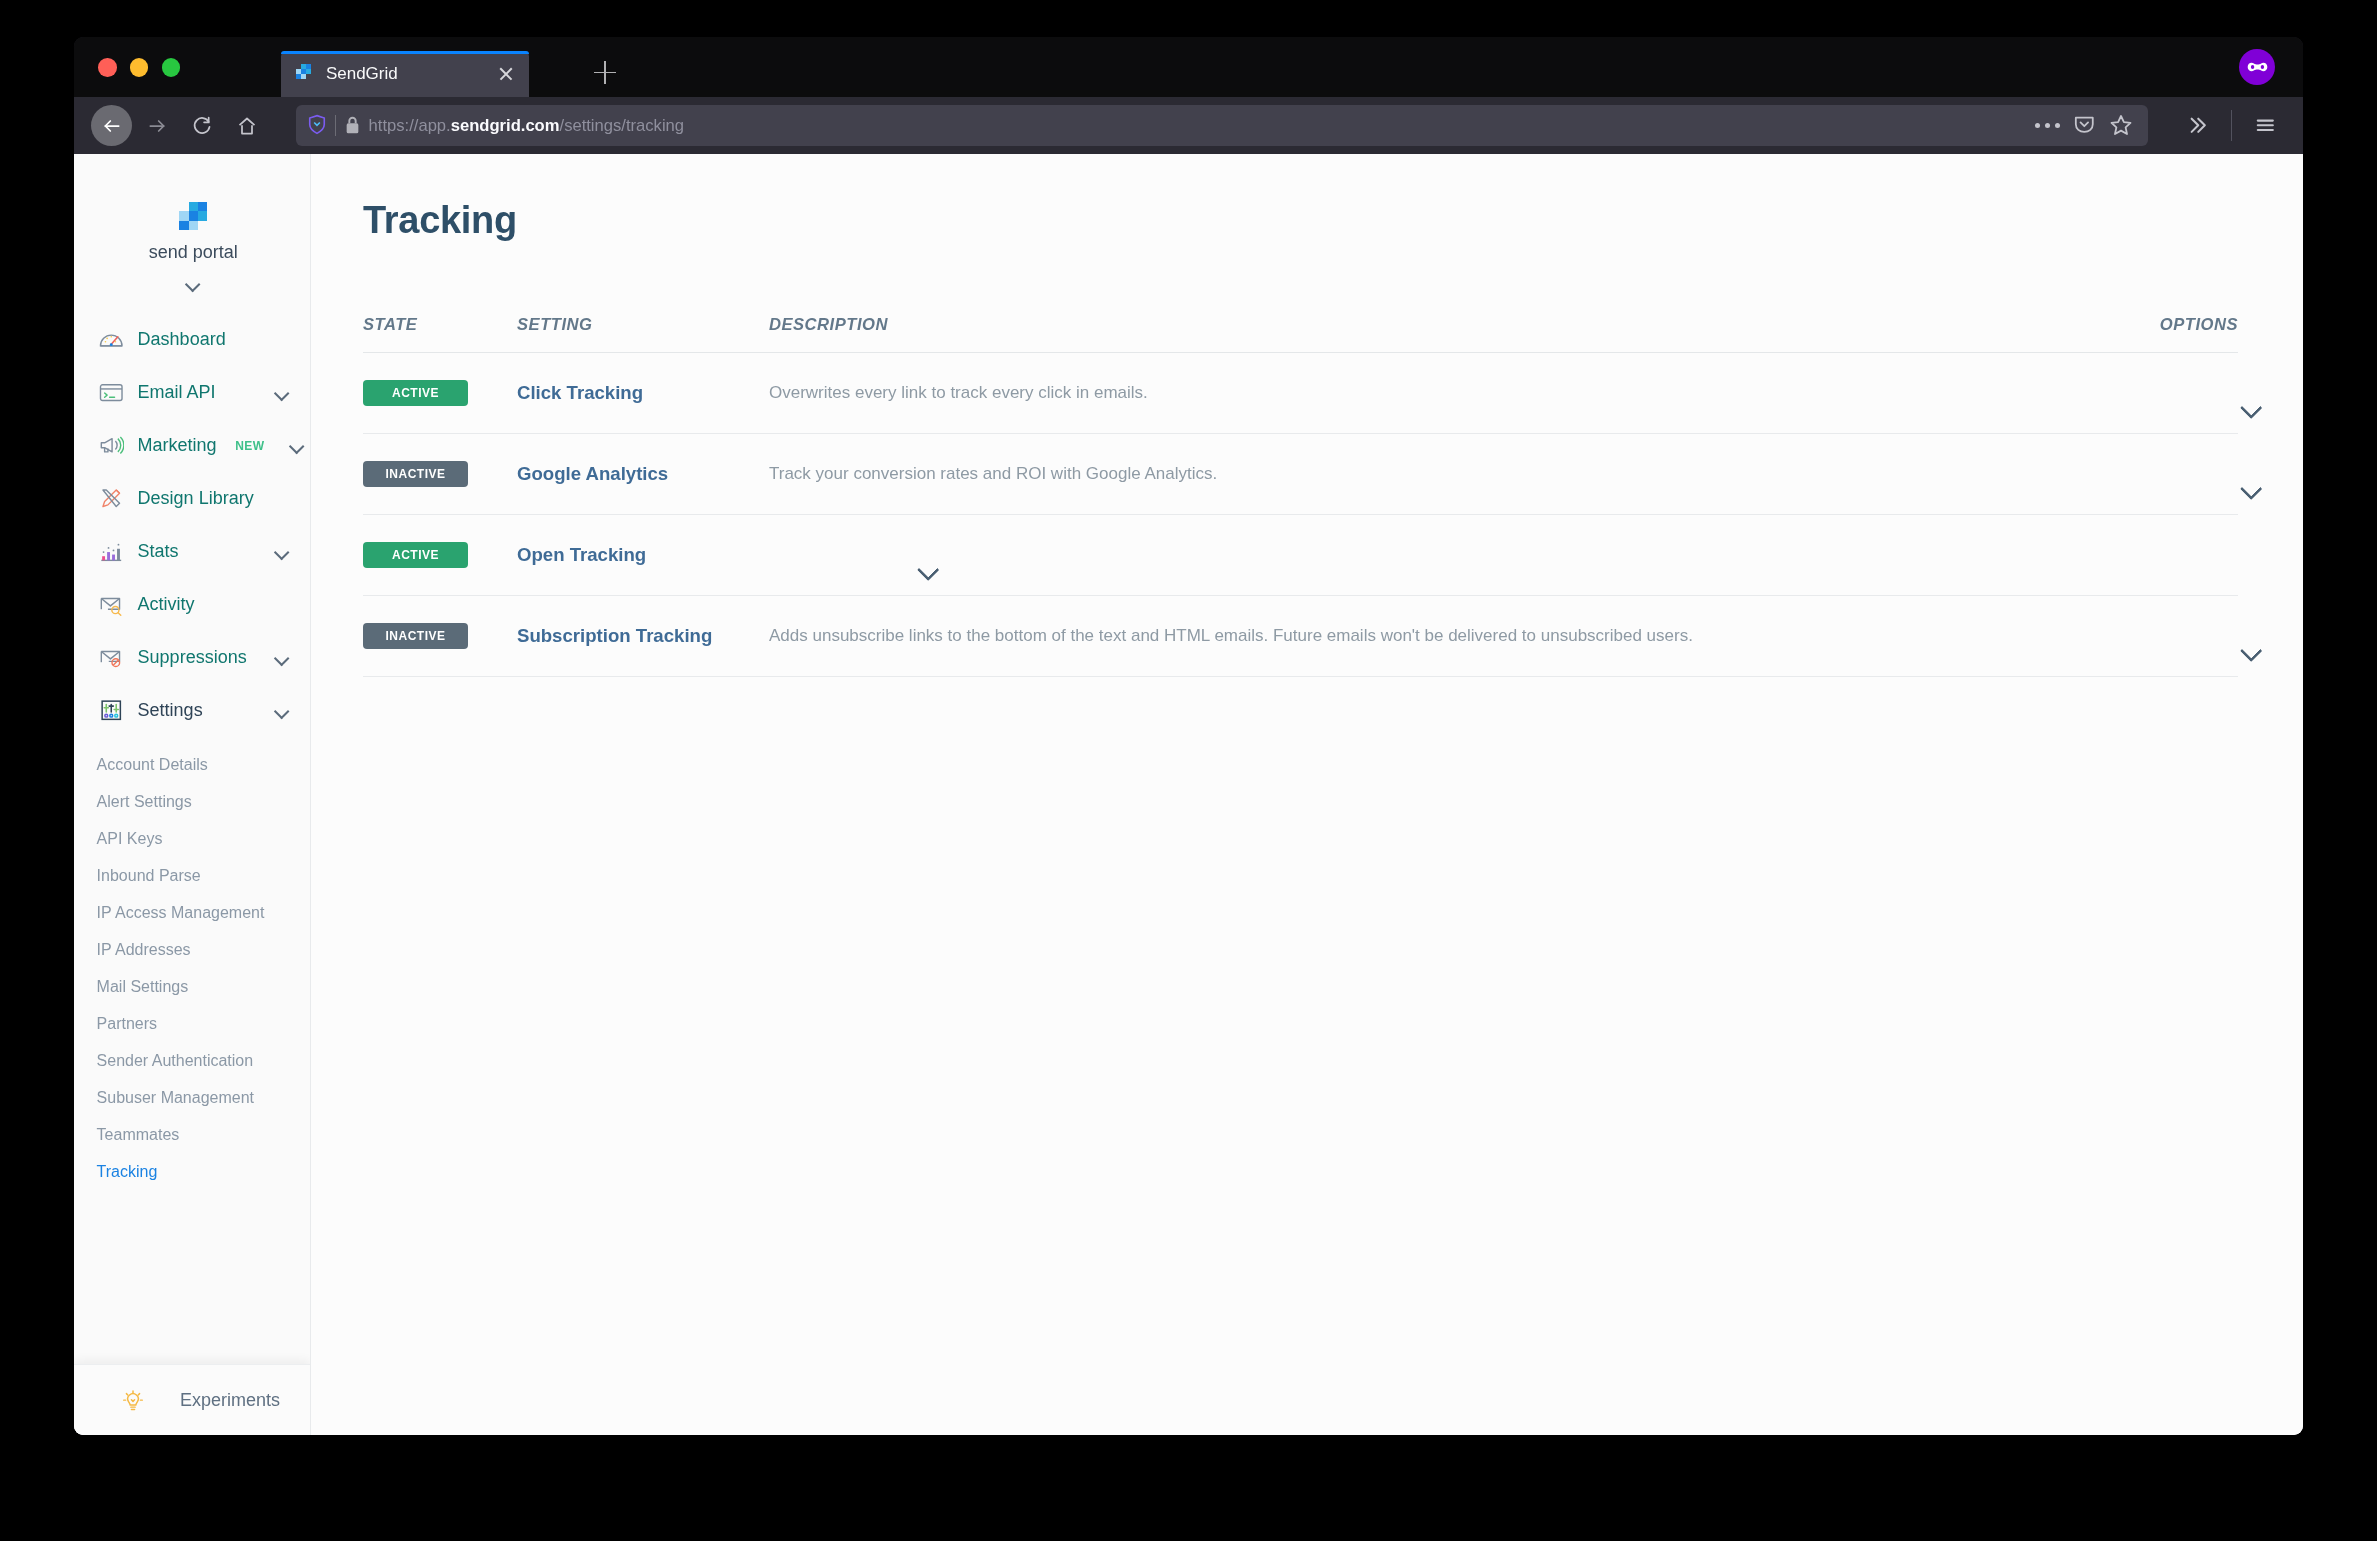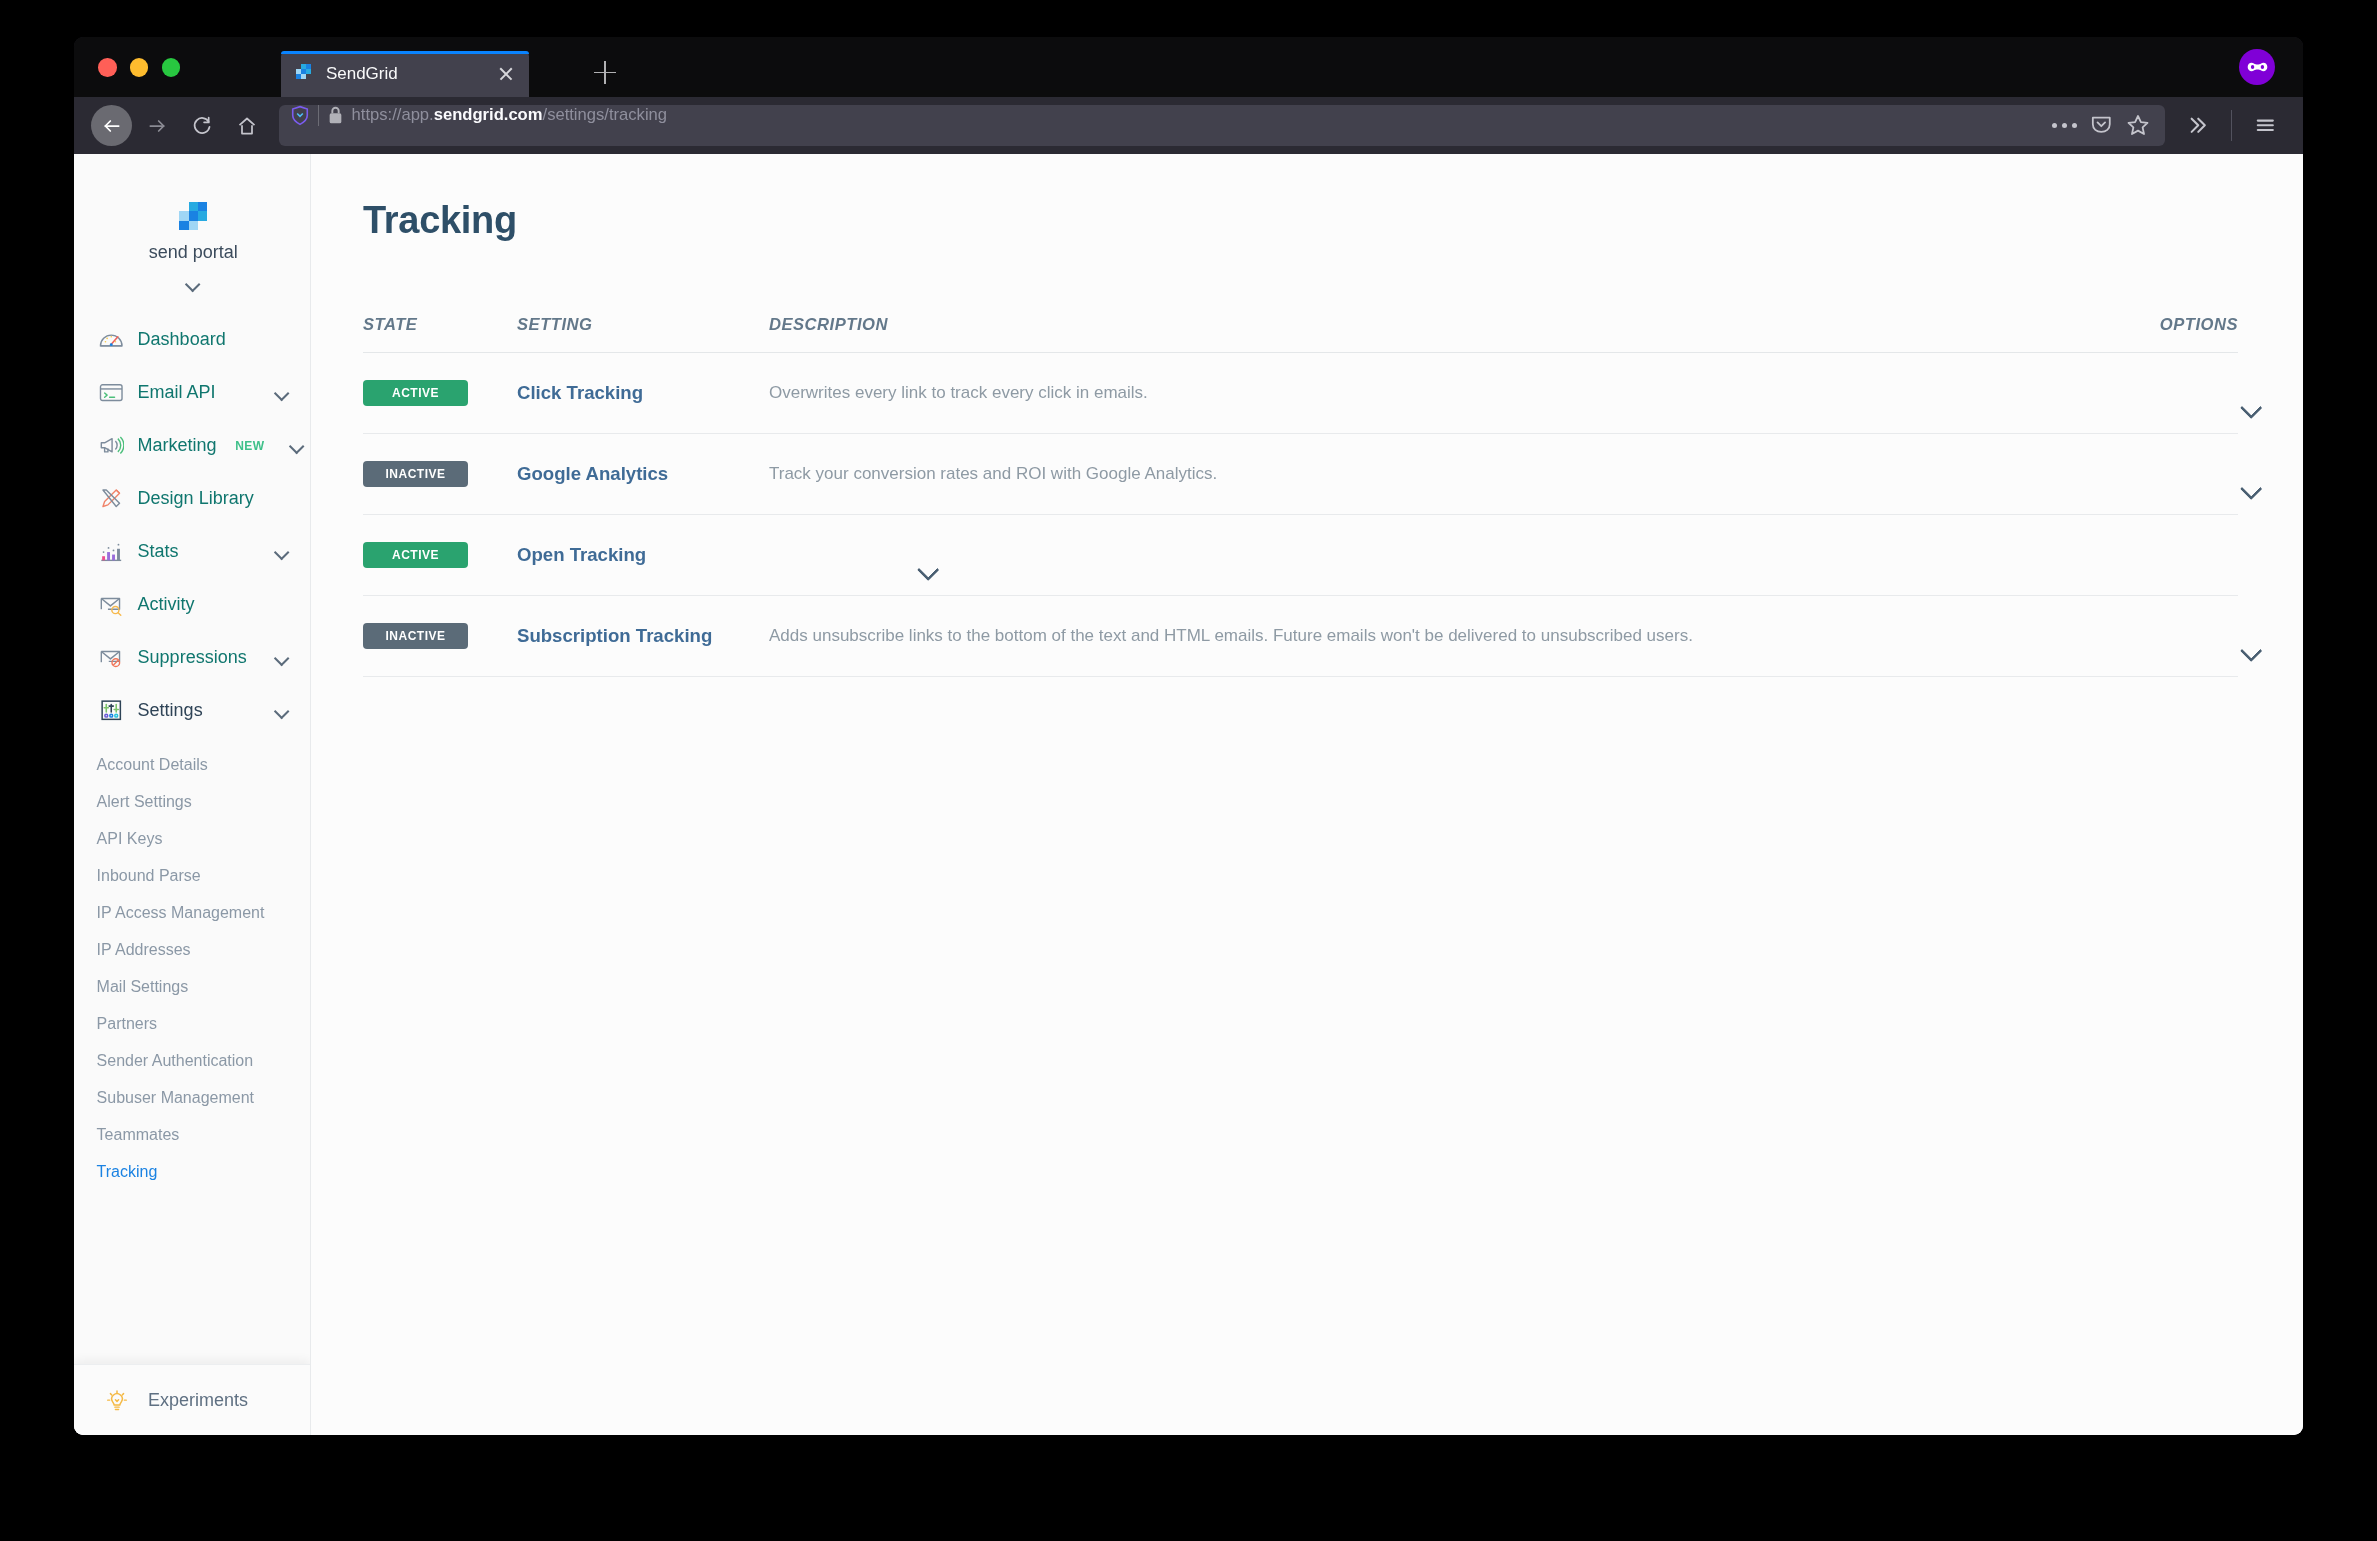--- a/index.html
+++ b/index.html
@@ -125,22 +125,23 @@
     cursor: pointer;
     flex: 0 0 auto;
   }
   .nav-btn.back { background: #6a6a71; }
   .urlbar {
     flex: 1;
     height: 41px;
     background: #42414d;
     border-radius: 6px;
     display: flex;
+    align-items: center;
     padding: 0 10.6px;
-    margin: 0 8px;
+    margin: 0 25px;
     gap: 8px;
   }
   .url-sep { width: 1px; height: 21px; background: #6c6c75; }
   .url-text {
     flex: 1;
     font-size: 16.6px;
     color: #8f8f9d;
     white-space: nowrap;
     overflow: hidden;
   }
@@ -219,22 +220,22 @@
   .subitem.current { color: #1a82e2; }
 
   .sidebar-footer {
     position: absolute;
     left: 0; right: 0; bottom: 0;
     height: 72px;
     background: #fbfbfb;
     border-top: 0.7px solid #eceef0;
     box-shadow: 0 -4px 9.3px rgba(0,0,0,.05);
     display: flex; align-items: center;
-    padding-left: 28px;
-    gap: 17px;
+    padding-left: 44px;
+    gap: 33px;
     cursor: pointer;
   }
   .sidebar-footer .nav-label { color: #5f7082; }
 
   
   .main {
     flex: 1;
     background: #fcfcfc;
     padding: 45px 65px 0 52px;
     overflow: hidden;

